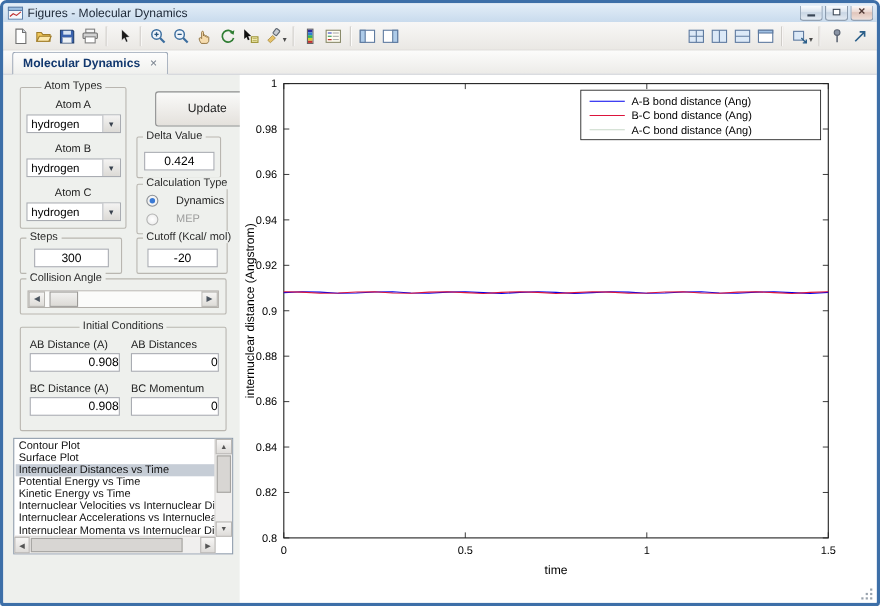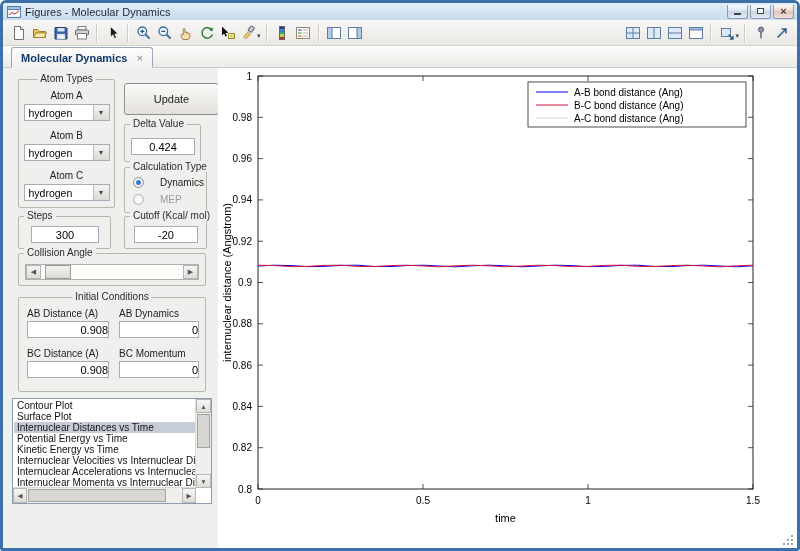--- a/index.html
+++ b/index.html
@@ -308,21 +308,21 @@
         </div>
         <div class="atom-row" style="top:90px">
           <div class="lbl">Atom C</div>
           <div class="combo">
             <span class="cval">hydrogen</span>
             <span class="cbtn">▾</span>
           </div>
         </div>
       </div>
 
-      <button class="btn" style="left:121px;top:15px;width:95px;height:32px">Update</button>
+      <button class="btn" style="left:138px;top:15px;width:95px;height:32px">Update</button>
 
       <div class="grp" style="left:121px;top:56px;width:77px;height:38px">
         <span class="ttl">Delta Value</span>
         <input class="field" style="left: 6px; top: 13px; width: 64px;" value="0.424">
       </div>
 
       <div class="grp" style="left:121px;top:99px;width:83px;height:46px">
         <span class="ttl">Calculation Type</span>
         <div class="radio-row" style="top:9px">
           <span class="radio on"></span>
@@ -355,21 +355,21 @@
         </div>
       </div>
 
       <div class="grp center-ttl" style="left:15px;top:229px;width:188px;height:95px">
         <span class="ttl">Initial Conditions</span>
         <div class="ic-cell" style="left:8px;top:10px;width:82px">
           <div class="lbl">AB Distance (A)</div>
           <input class="field" value="0.908" style="">
         </div>
         <div class="ic-cell" style="left:100px;top:10px;width:80px">
-          <div class="lbl">AB Dynamics</div>
+          <div class="lbl">AB Distances</div>
           <input class="field" value="0" style="">
         </div>
         <div class="ic-cell" style="left:8px;top:50px;width:82px">
           <div class="lbl">BC Distance (A)</div>
           <input class="field" value="0.908" style="">
         </div>
         <div class="ic-cell" style="left:100px;top:50px;width:80px">
           <div class="lbl">BC Momentum</div>
           <input class="field" value="0" style="">
         </div>

